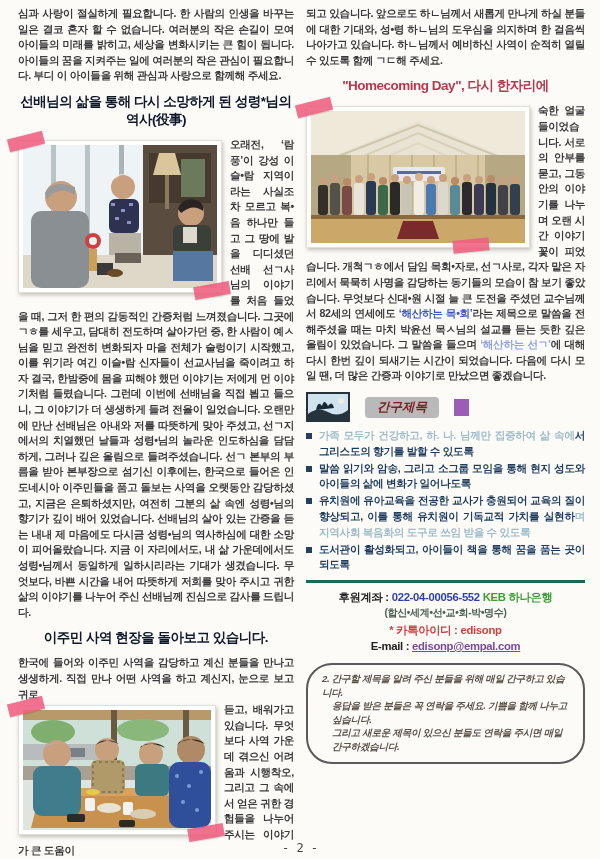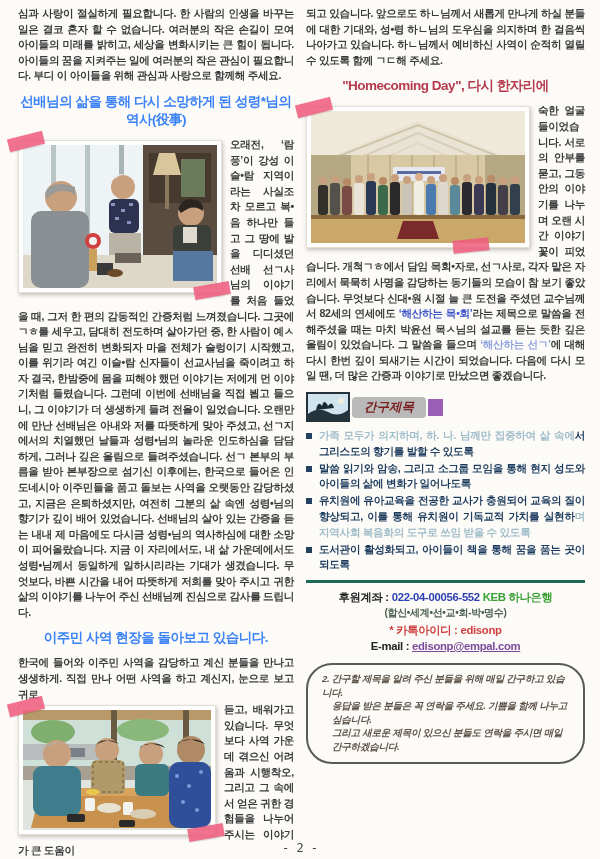--- a/index.html
+++ b/index.html
@@ -16,42 +16,42 @@
   .col{position:absolute;top:6px;}
   .col-left{left:18px;width:276px;}
   .col-right{left:306px;width:279px;}
   p{margin:0;}
   .body{
     font-size:10.6px;line-height:15.6px;letter-spacing:-0.3px;
     text-align:justify;word-break:break-all;color:#3b3b3b;font-weight:bold;
   }
   .head{
     margin:9px 0 8px 0;text-align:center;font-weight:bold;
-    font-size:13.5px;line-height:18px;letter-spacing:-0.5px;color:#3b82f6;
+    font-size:13.5px;line-height:18px;letter-spacing:-0.5px;color:#0f172a;
   }
   .head-crimson{color:#b53a4e;}
   .flow{overflow:visible;}
   .flow:after{content:"";display:block;clear:both;}
   .photo-wrap{
     position:relative;float:left;margin:3px 8px 2px 0;
     background:#fff;padding:4px;border:1px solid #e3dfd5;
     box-shadow:1px 2px 4px rgba(90,80,60,.35);
   }
   .photo-wrap svg{display:block;}
   .tape{
     position:absolute;width:36px;height:13px;background:#f05f80;
     opacity:.88;box-shadow:0 1px 1px rgba(0,0,0,.15);
   }
   .tape-tl{top:-6px;left:-11px;transform:rotate(-14deg);}
   .tape-br{bottom:-5px;right:-9px;transform:rotate(-10deg);}
   .tape-br2{bottom:-5px;right:40px;transform:rotate(-6deg);}
   .hl-blue{color:#3d55c8;}
   .hl-blue-light{color:#8fa2e2;}
   
-  .prayer-head{display:flex;align-items:center;gap:2px;margin:8px 0 6px 0;}
+  .prayer-head{display:flex;align-items:center;gap:15px;margin:8px 0 6px 0;}
   .pimg{display:inline-block;border:2px solid #26323a;background:#cfe4ee;line-height:0;}
   .plabel-box{
     background:#b9b9b9;border-radius:4px;padding:2px 12px;
     font-size:12.5px;font-weight:bold;font-style:italic;color:#7a2020;
     font-family:"DejaVu Serif","Liberation Serif",serif;letter-spacing:0;
   }
   .psquare{display:inline-block;width:15px;height:17px;background:#9a5fb5;}
   .prayer-list{list-style:none;margin:2px 0 0 0;padding:0;}
   .prayer-list li{
     position:relative;padding-left:13px;margin:0 0 1px 0;
@@ -271,21 +271,21 @@
           <path d="M0 20 Q10 12 20 18 Q30 24 40 16 L40 26 L0 26 Z" fill="#24333c"></path>
           <path d="M8 16 Q10 6 14 12 Q16 4 20 12 Q24 6 26 14 Z" fill="#1a2a33"></path>
           <circle cx="33" cy="7" r="3" fill="#f0ece0"></circle>
         </svg>
       </span>
       <span class="plabel-box"><span>간구제목</span></span>
       <span class="psquare"></span>
     </div>
 
     <ul class="prayer-list">
-      <li><span class="sq"></span><span class="seg-faded">가족 모두가 의지하며, 하. 나. 님께만 집중하여 삶 속에</span><span>서 그리스도의 향기를 발할 수 있도록</span></li>
+      <li><span class="sq"></span><span class="seg-faded">가족 모두가 건강하고, 하. 나. 님께만 집중하여 삶 속에</span><span>서 그리스도의 향기를 발할 수 있도록</span></li>
       <li><span class="sq"></span><span>말씀 읽기와 암송, 그리고 소그룹 모임을 통해 현지 성도와 아이들의 삶에 변화가 일어나도록</span></li>
       <li><span class="sq"></span><span>유치원에 유아교육을 전공한 교사가 충원되어 교육의 질이 향상되고, 이를 통해 유치원이 기독교적 가치를 실현하</span><span class="seg-faded">며 지역사회 복음화의 도구로 쓰임 받을 수 있도록</span></li>
       <li><span class="sq"></span><span>도서관이 활성화되고, 아이들이 책을 통해 꿈을 품는 곳이 되도록</span></li>
     </ul>
 
     <hr class="divider">
 
     <div class="contact">
       <div class="cline"><span class="clabel">후원계좌 : </span><span class="acct">022-04-00056-552</span><span class="bank"> KEB 하나은행</span></div>
       <div class="cline org-note">(합신•세계•선•교•회-박•명수)</div>

